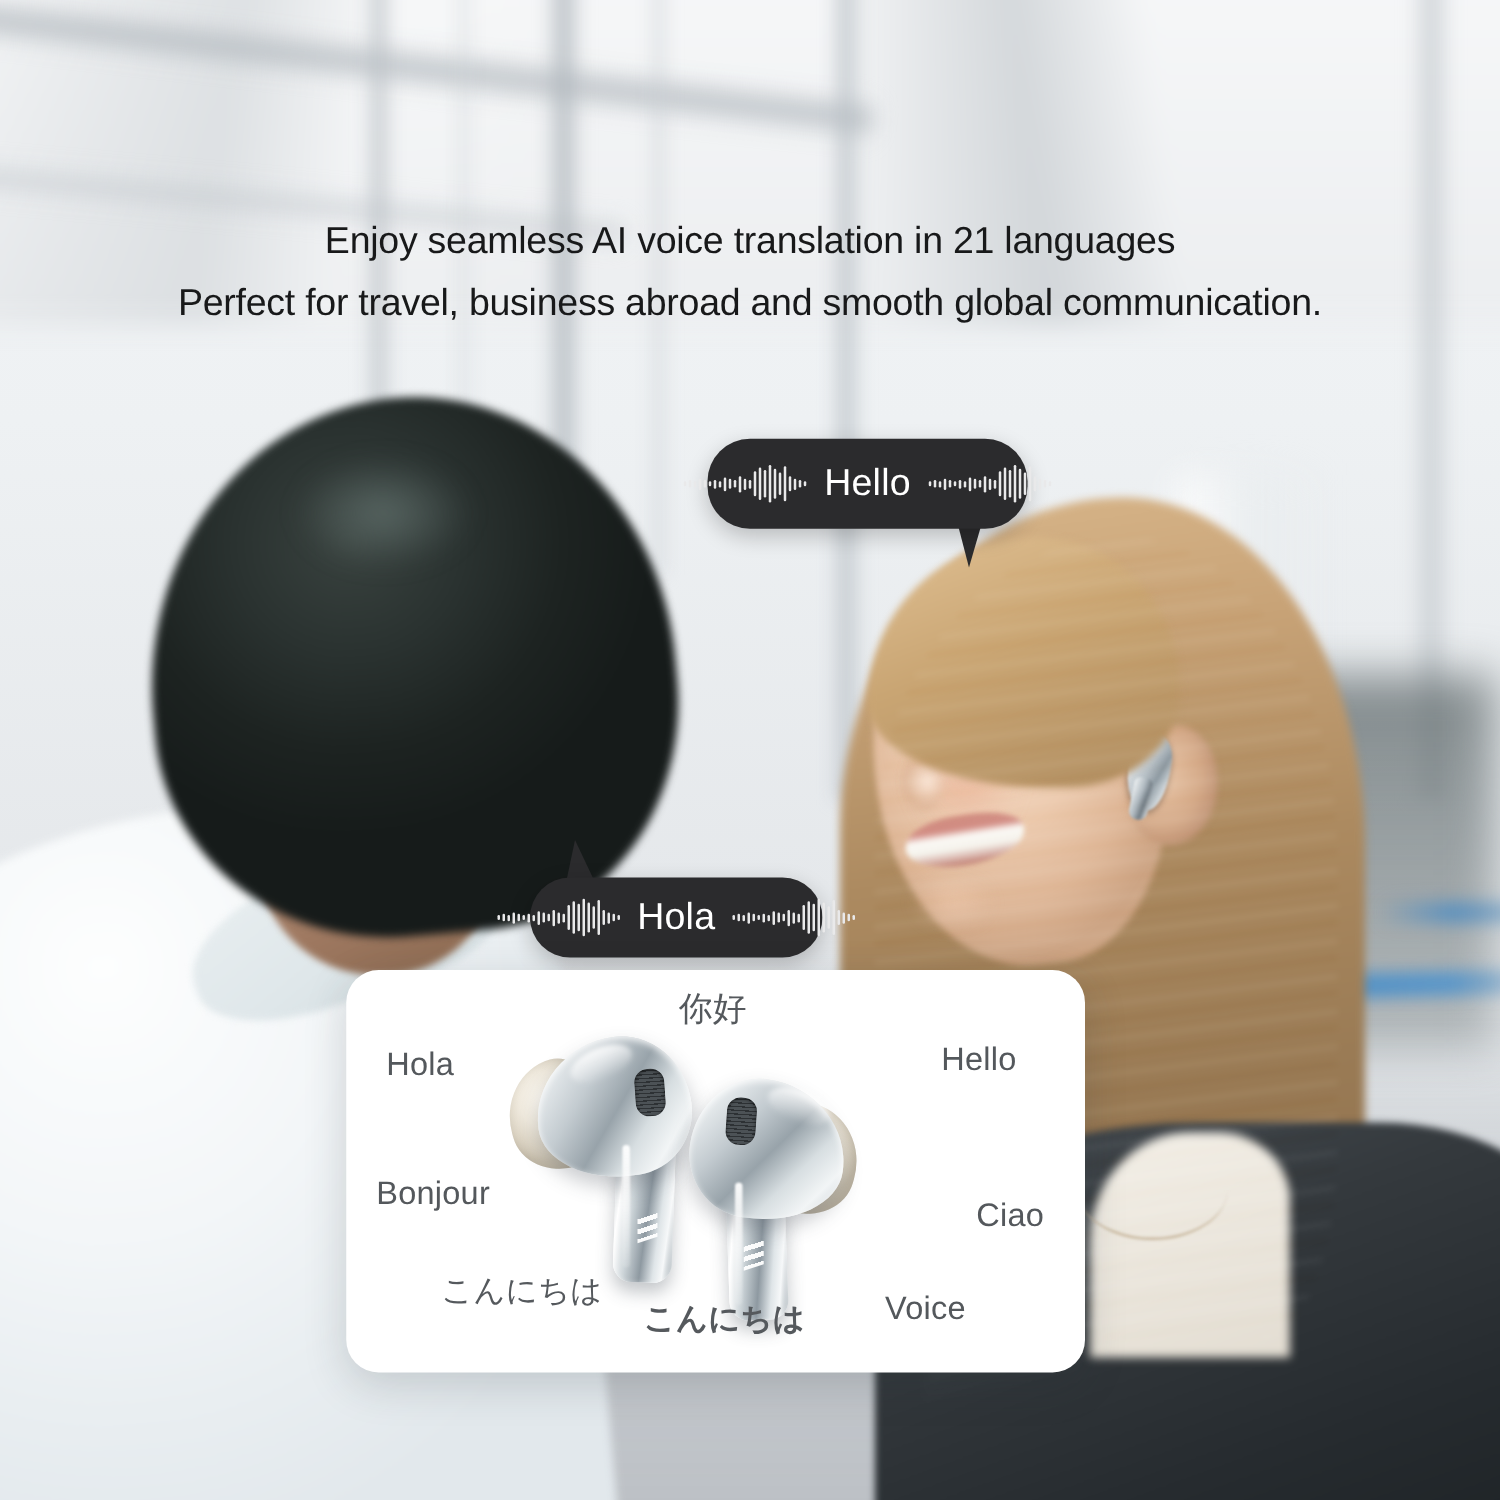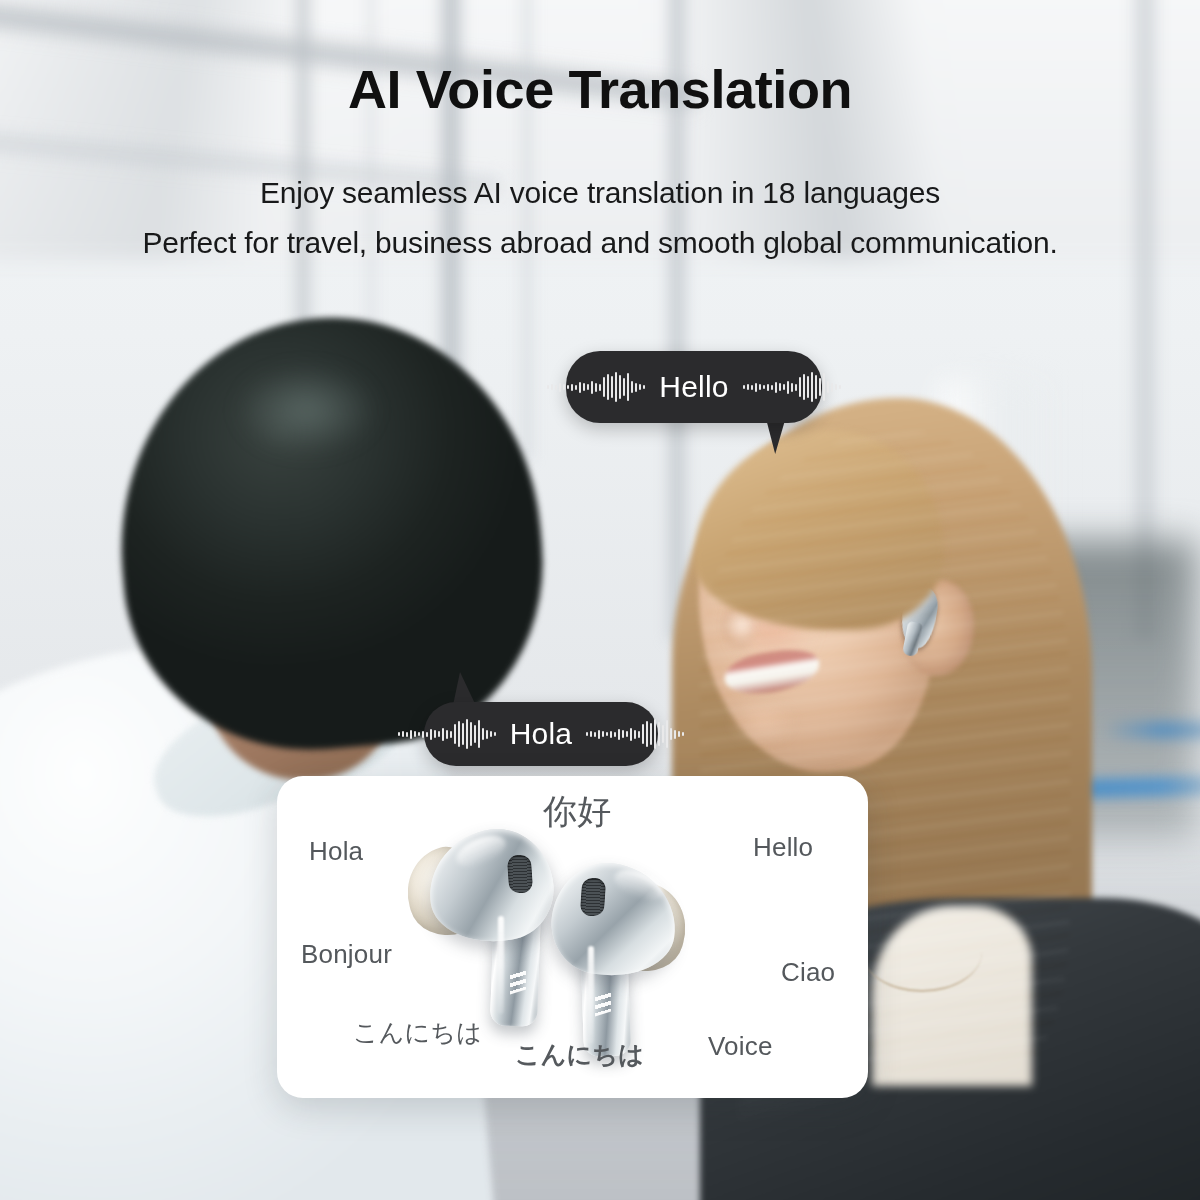--- a/index.html
+++ b/index.html
@@ -276,21 +276,21 @@
     position:absolute; left:277px; top:776px; width:591px; height:322px;
     background:#ffffff; border-radius:26px;
     box-shadow:0 10px 34px rgba(40,48,56,.18);
     overflow:hidden;
   }
   .lang{
     position:absolute; color:#54585c; font-size:26px; letter-spacing:.2px;
     white-space:nowrap;
   }
   .lang.cjk{ color:#55595d; }
-  .l-nihao   { left:266px; top:13px; font-size:34px; }
+  .l-nihao   { left:266px; top:13px; font-size:27px; }
   .l-hola    { left:32px;  top:60px; }
   .l-hello   { left:476px; top:56px; }
   .l-bonjour { left:24px;  top:163x; top:163px; }
   .l-ciao    { left:504px; top:181px; }
   .l-annyeong{ left:76px;  top:240px; font-size:25px; }
   .l-konnichiwa{ left:238px; top:262px; font-size:25px;font-weight:bold; }
   .l-hallo   { left:431px; top:255px; }
 
   
   .bud-wrap{ position:absolute; left:0; top:0; width:591px; height:322px; }
@@ -396,24 +396,23 @@
   <div class="w-hair-strands"></div>
 
   <div class="man-shirt"></div>
   <div class="man-collar"></div>
   <div class="man-neck"></div>
   <div class="man-ear"></div>
   <div class="man-jaw"></div>
   <div class="man-hair"></div>
   <div class="man-hair-hl"></div>
 
-  <div class="title">AI Voice Translation</div>
 
   <div class="subtitle">
-    <span>Enjoy seamless AI voice translation in 18 languages</span>
+    <span>Enjoy seamless AI voice translation in 21 languages</span>
     <span>Perfect for travel, business abroad and smooth global communication.</span>
   </div>
 
   <div class="tail tail-hello"></div>
   <div class="bubble bubble-hello">
     <span class="wave">
         <i style="height: 4px;"></i>
         <i style="height: 6px;"></i>
         <i style="height: 5px;"></i>
         <i style="height: 9px;"></i>

